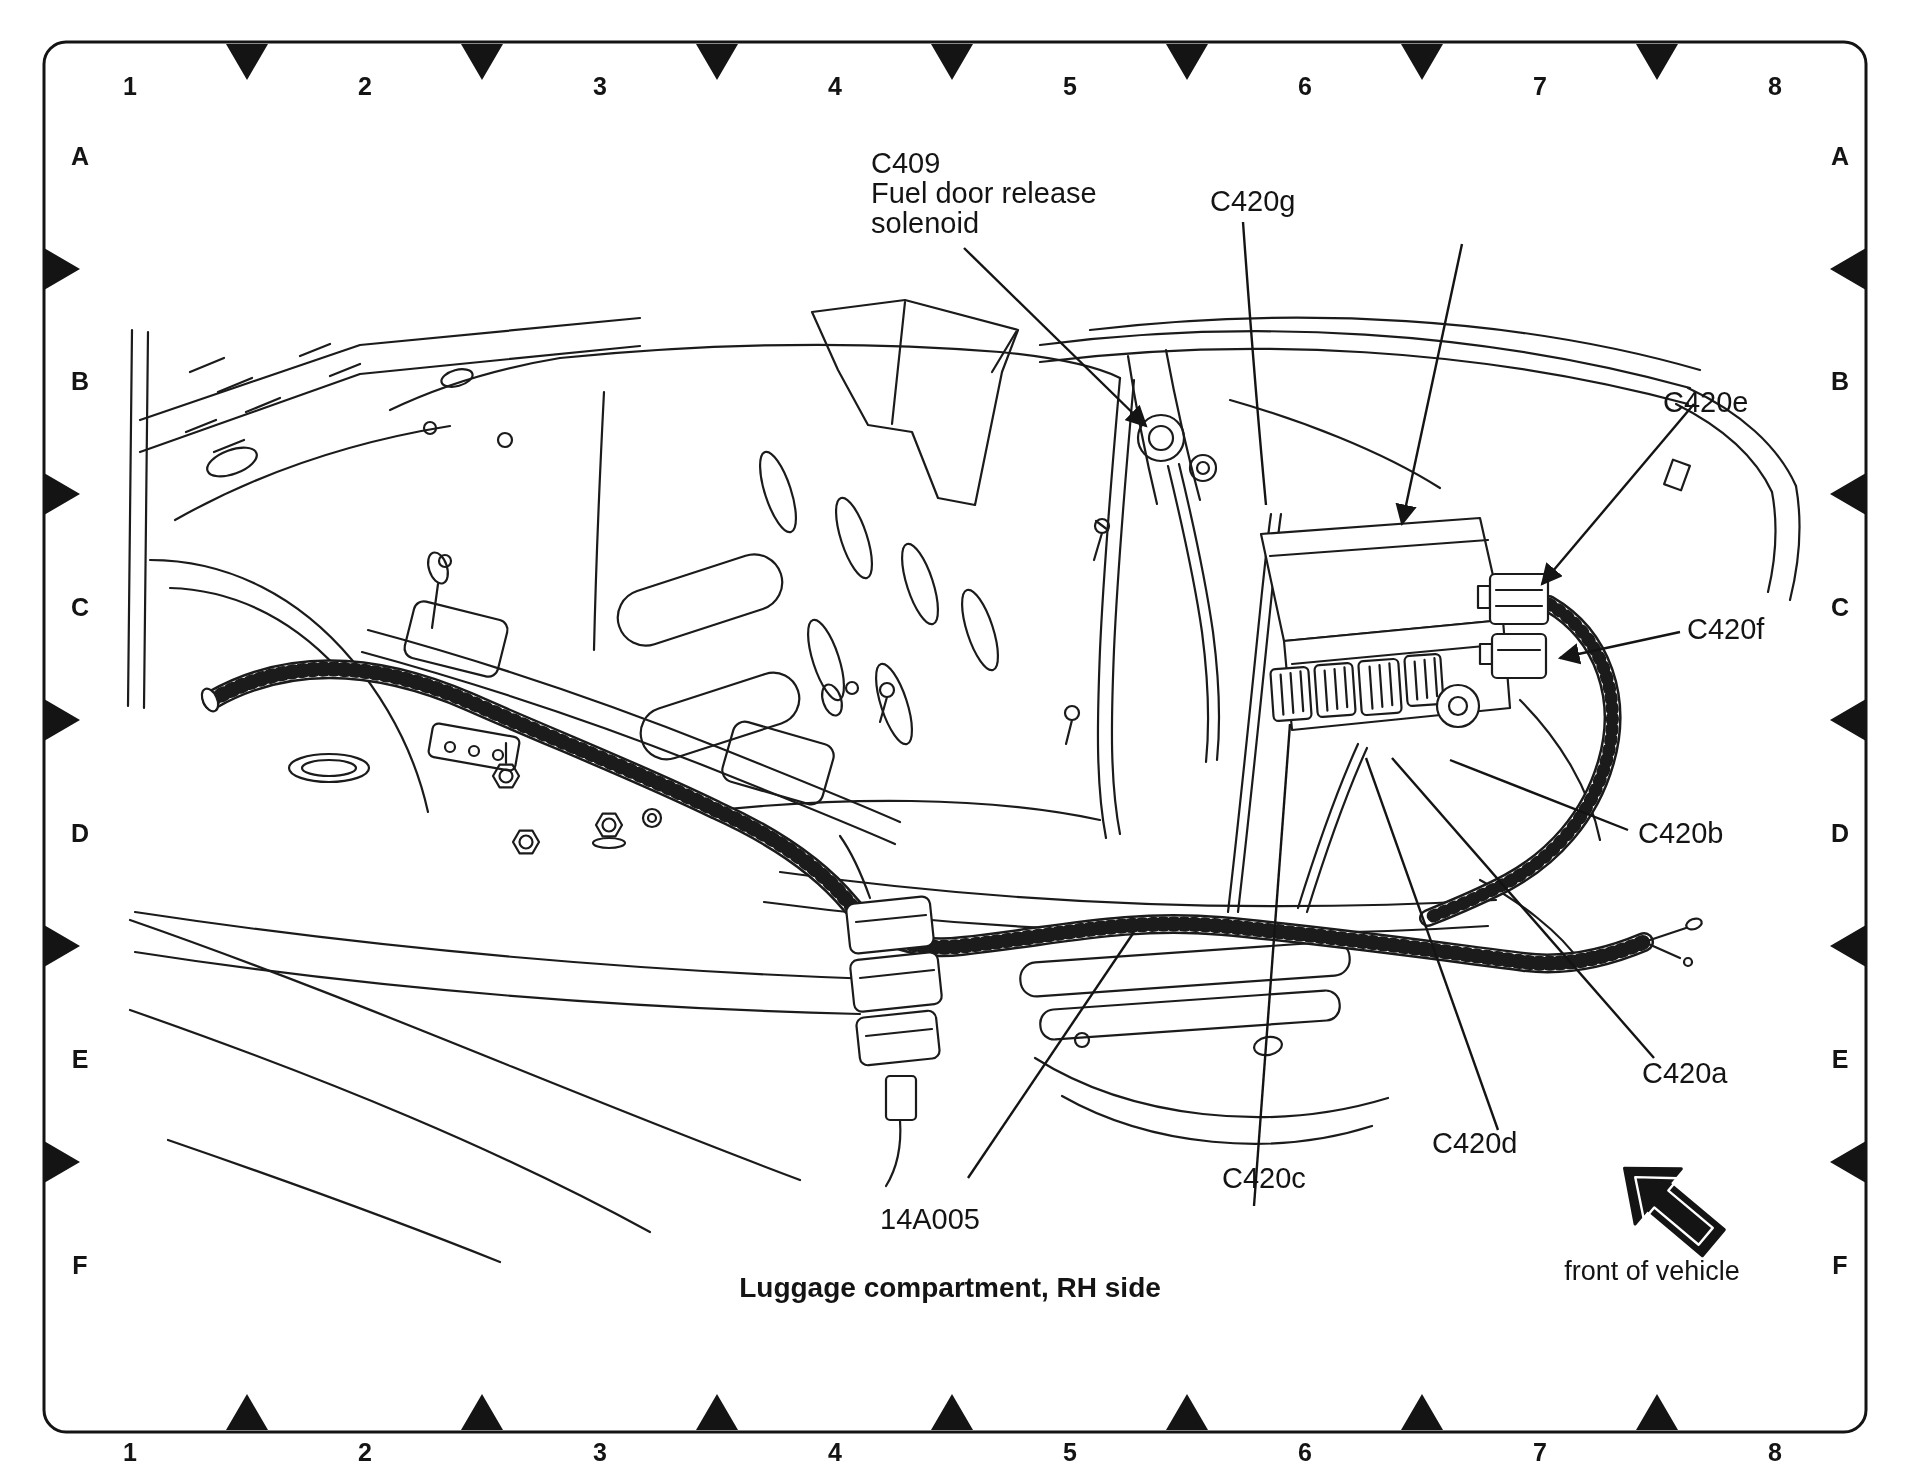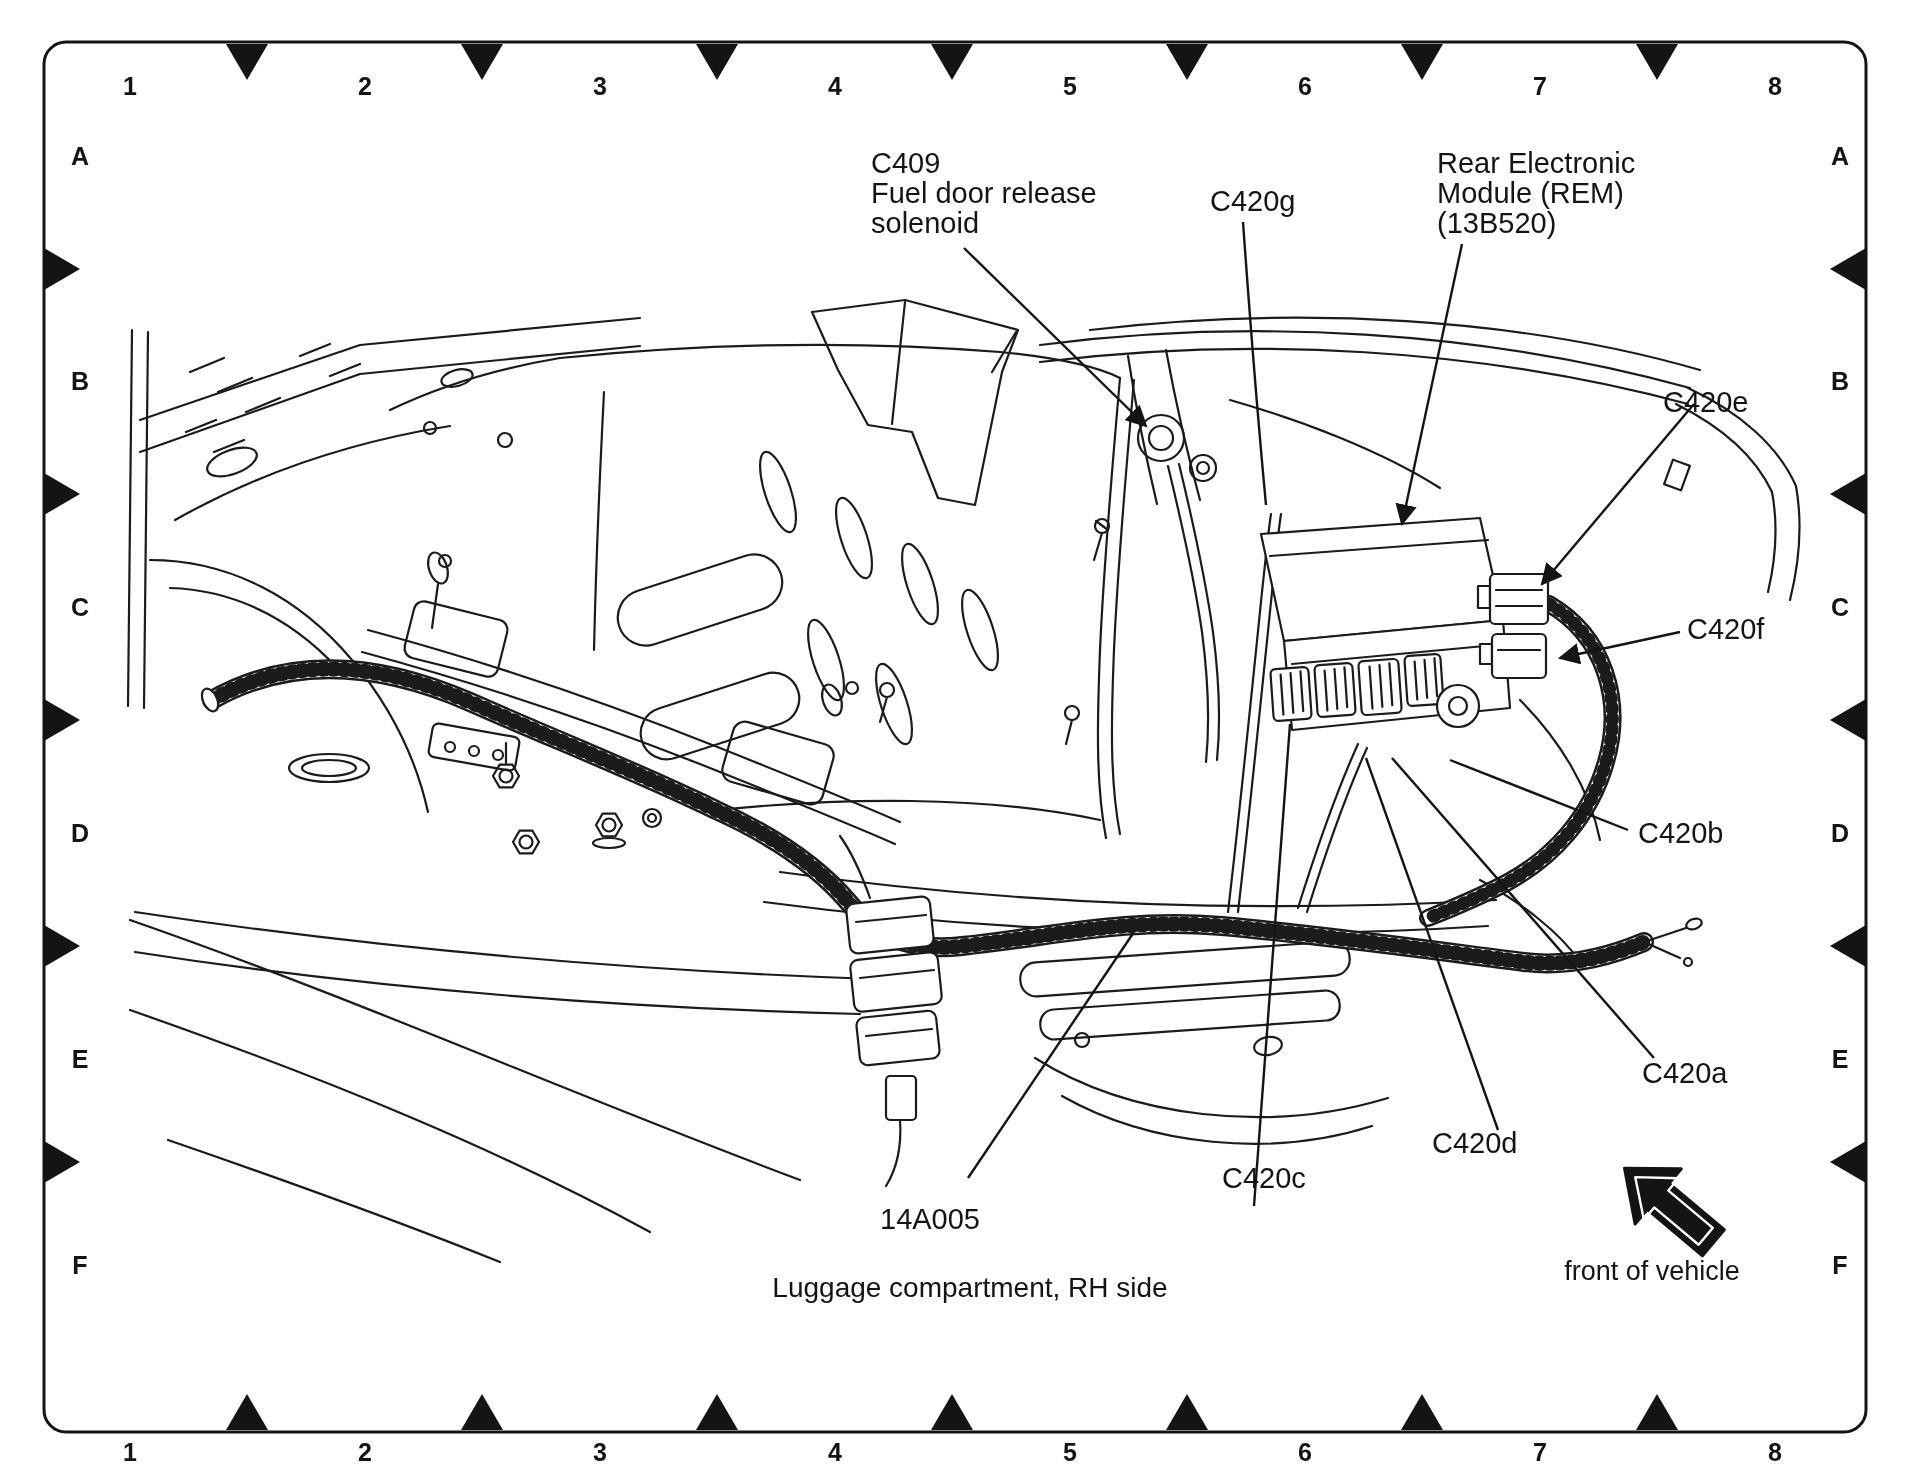--- a/index.html
+++ b/index.html
@@ -2,21 +2,21 @@
 <html><head>
 <meta charset="utf-8">
 <style>
   html,body{margin:0;padding:0;background:#ffffff;}
   #page{position:relative;width:1910px;height:1472px;background:#ffffff;overflow:hidden;
         font-family:"Liberation Sans", sans-serif;color:#141414;}
   svg{position:absolute;left:0;top:0;}
   .lbl{position:absolute;white-space:nowrap;color:#141414;}
   .grid-lbl{font-size:25px;font-weight:bold;transform:translate(-50%,-50%);}
   .callout{font-size:29px;line-height:30px;}
-  .caption{font-size:28px;font-weight:normal;transform:translateX(-50%);margin-left:20px;}
+  .caption{font-size:28px;font-weight:bold;transform:translateX(-50%);}
   .fov{font-size:27px;transform:translateX(-50%);}
 </style>
 </head>
 <body>
 
 <div id="page">
 
 <svg width="1910" height="1472" viewBox="0 0 1910 1472">
   <defs>
     <marker id="arrow" viewBox="0 0 10 10" refX="9" refY="5" markerWidth="9" markerHeight="9" orient="auto-start-reverse">
@@ -292,25 +292,20 @@
 <div class="lbl grid-lbl" style="left:1840px;top:1265px">F</div>
 
 <div class="lbl callout" style="left:871px;top:148px">
   <div>C409</div>
   <div>Fuel door release</div>
   <div>solenoid</div>
 </div>
 
 <div class="lbl callout" style="left:1210px;top:186px">C420g</div>
 
-<div class="lbl callout" style="left:1437px;top:148px">
-  <div>Rear Electronic</div>
-  <div>Module (REM)</div>
-  <div>(13B520)</div>
-</div>
 
 <div class="lbl callout" style="left:1663px;top:387px">C420e</div>
 <div class="lbl callout" style="left:1687px;top:614px">C420f</div>
 <div class="lbl callout" style="left:1638px;top:818px">C420b</div>
 <div class="lbl callout" style="left:1642px;top:1058px">C420a</div>
 <div class="lbl callout" style="left:1432px;top:1128px">C420d</div>
 <div class="lbl callout" style="left:1222px;top:1163px">C420c</div>
 <div class="lbl callout" style="left:880px;top:1204px">14A005</div>
 
 <div class="lbl caption" style="left:950px;top:1272px">Luggage compartment, RH side</div>

